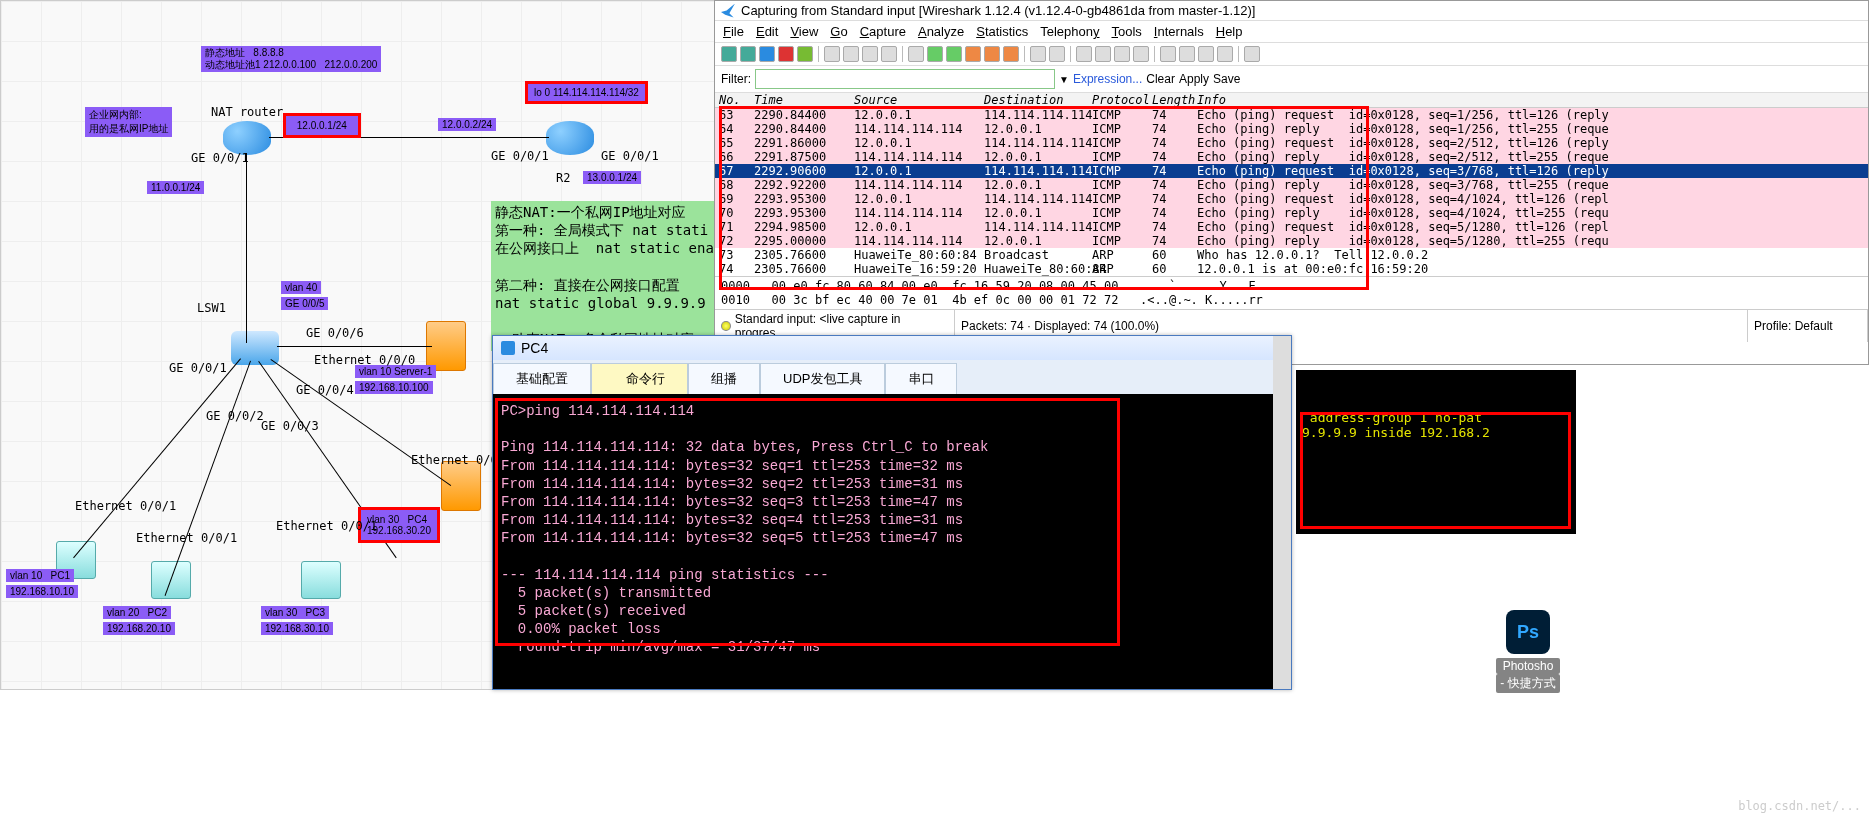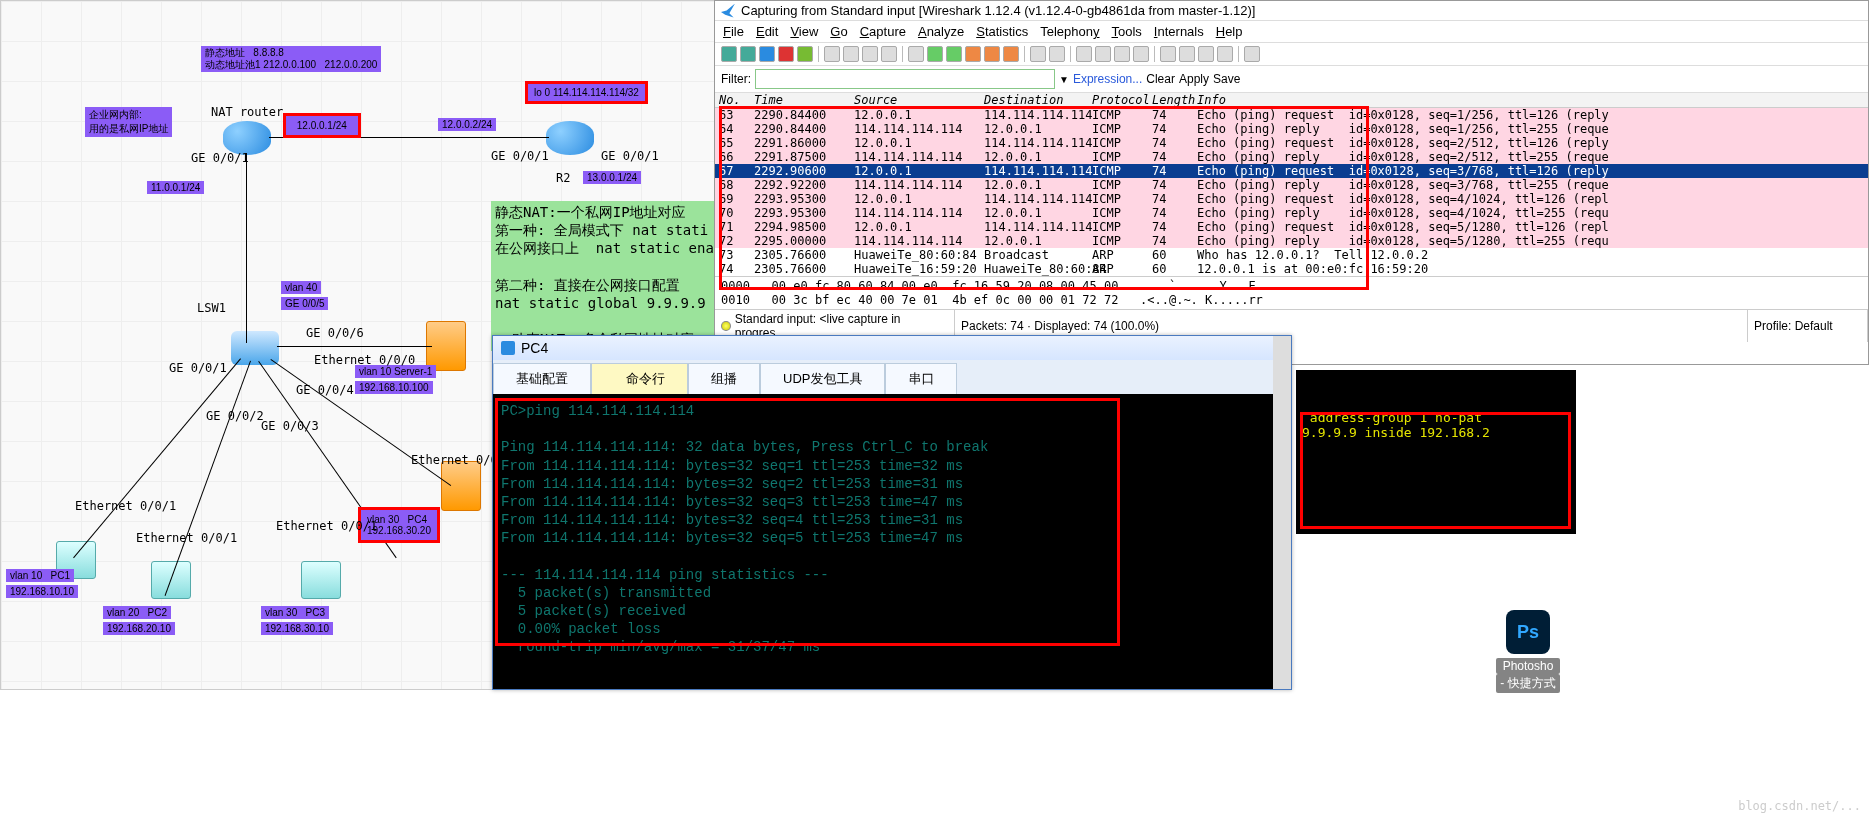--- a/index.html
+++ b/index.html
@@ -45,21 +45,21 @@
   .ws-status > div { border-right:1px solid #ccc; padding:2px 6px; display:flex; align-items:center; gap:4px; }
   .st-led { width:10px; height:10px; border-radius:50%; border:1px solid #888; background:radial-gradient(circle,#ff6,#cc0);}
 
   
   .pc4 { position:absolute; left:492px; top:335px; width:800px; height:355px; border:1px solid #4a7abf; background:#eef3fb; display:flex; flex-direction:column; box-shadow:0 0 4px rgba(0,0,0,0.3);}
   .pc4-title { background:linear-gradient(#eaf2ff,#d6e6ff); padding:4px 8px; font-size:14px; display:flex; align-items:center; gap:6px;}
   .pc4-title .ico { width:14px; height:14px; background:#2a8be0; border-radius:2px; }
   .pc4-tabs { display:flex; background:#e6eef9; }
   .pc4-tab { padding:6px 22px; font-size:13px; border:1px solid #bcd; border-bottom:none; background:#f5f9ff; margin-top:3px; }
   .pc4-tab.active { background:#fef9c3; font-weight:normal;padding-left:34px; }
-  .pc4-term { flex:1; background:#000; color:#0f766e; font-family: "Consolas","Courier New",monospace; font-size:14px; padding:8px; white-space:pre; position:relative; line-height:1.3;}
+  .pc4-term { flex:1; background:#000; color:#f9a8d4; font-family: "Consolas","Courier New",monospace; font-size:14px; padding:8px; white-space:pre; position:relative; line-height:1.3;}
   .pc4-scroll { position:absolute; right:0; top:0; width:18px; height:100%; background:#ddd; }
   .pc4-red { position:absolute; left:495px; top:398px; width:625px; height:248px; border:3px solid red; pointer-events:none; }
 
   
   .rterm { position:absolute; left:1296px; top:370px; width:280px; height:164px; background:#000; color:#e5e500; font-family:"Consolas",monospace; font-size:13px; padding:40px 6px 6px; white-space:pre; overflow:hidden; }
   .rterm-red { position:absolute; left:1300px; top:412px; width:271px; height:117px; border:3px solid red; pointer-events:none; }
 
   
   .ps-ico { position:absolute; left:1496px; top:610px; width:64px; height:80px; text-align:center; color:#fff; font-size:12px;}
   .ps-ico .sq { width:44px; height:44px; margin:0 auto 4px; background:#001e36; color:#31a8ff; display:flex; align-items:center; justify-content:center; font-weight:bold; font-size:18px; border-radius:8px;}

